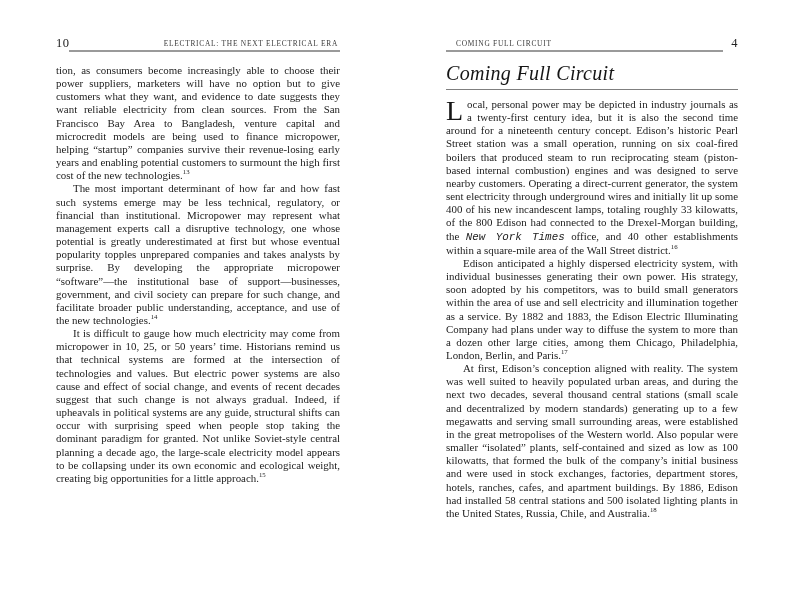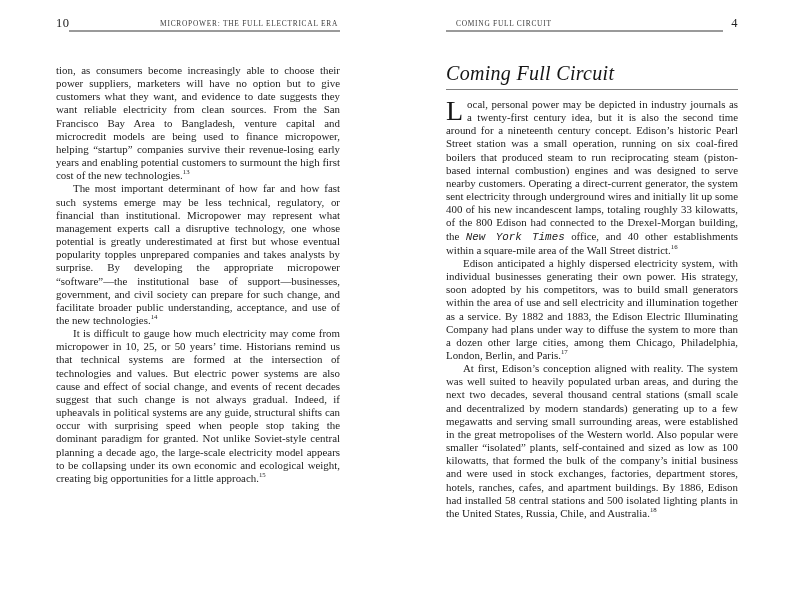--- a/index.html
+++ b/index.html
@@ -11,21 +11,21 @@
   html,body{margin:0;padding:0;}
   body{
     width:792px;height:612px;position:relative;overflow:hidden;
     background:var(--bg);
     font-family:"Liberation Serif","DejaVu Serif",serif;
     color:var(--text);
   }
   .abs{position:absolute;}
 
   
-  .page-header{position:absolute;top:16px;height:16px;text-align:right;}
+  .page-header{position:absolute;top:36px;height:16px;text-align:right;}
   .hdr-left{left:56px;width:284px;}
   .hdr-right{left:446px;width:292px;}
   .folio{position:absolute;bottom:1px;font-size:12.5px;letter-spacing:.5px;color:#222;}
   .hdr-left .folio{left:0;}
   .hdr-right .folio{right:0;}
   .running-head{
     position:absolute;bottom:4px;font-size:7.4px;letter-spacing:.75px;
     color:#3a3a3a;white-space:nowrap;
     font-family:"Liberation Serif","DejaVu Serif",serif;
   }
@@ -66,21 +66,21 @@
   }
   i{font-style:italic;font-family:Liberation Mono, monospace;}
 </style>
 </head>
 <body>
 
 <div>
 
   <div class="page-header hdr-left">
     <span class="folio">10</span>
-    <span class="running-head">MICROPOWER: THE FULL ELECTRICAL ERA</span>
+    <span class="running-head">ELECTRICAL: THE NEXT ELECTRICAL ERA</span>
     <div class="hdr-rule"></div>
   </div>
 
   <div class="abs textcol col-left">
       <p class=""><span>tion, as consumers become increasingly able to choose their power suppliers, marketers will have no option but to give customers what they want, and evidence to date suggests they want reliable electricity from clean sources. From the San Francisco Bay Area to Bangladesh, venture capital and microcredit models are being used to finance micropower, helping “startup” companies survive their revenue-losing early years and enabling potential customers to surmount the high first cost of the new technologies.</span><sup>13</sup></p>
       <p class="indent"><span>The most important determinant of how far and how fast such systems emerge may be less technical, regulatory, or financial than institutional. Micropower may represent what management experts call a disruptive technology, one whose potential is greatly underestimated at first but whose eventual popularity topples unprepared companies and takes analysts by surprise. By developing the appropriate micropower “software”—the institutional base of support—businesses, government, and civil society can prepare for such change, and facilitate broader public understanding, acceptance, and use of the new technologies.</span><sup>14</sup></p>
       <p class="indent"><span>It is difficult to gauge how much electricity may come from micropower in 10, 25, or 50 years’ time. Historians remind us that technical systems are formed at the intersection of technologies and values. But electric power systems are also cause and effect of social change, and events of recent decades suggest that such change is not always gradual. Indeed, if upheavals in political systems are any guide, structural shifts can occur with surprising speed when people stop taking the dominant paradigm for granted. Not unlike Soviet-style central planning a decade ago, the large-scale electricity model appears to be collapsing under its own economic and ecological weight, creating big opportunities for a little approach.</span><sup>15</sup></p>
     </div>
 
   <div class="page-header hdr-right">

